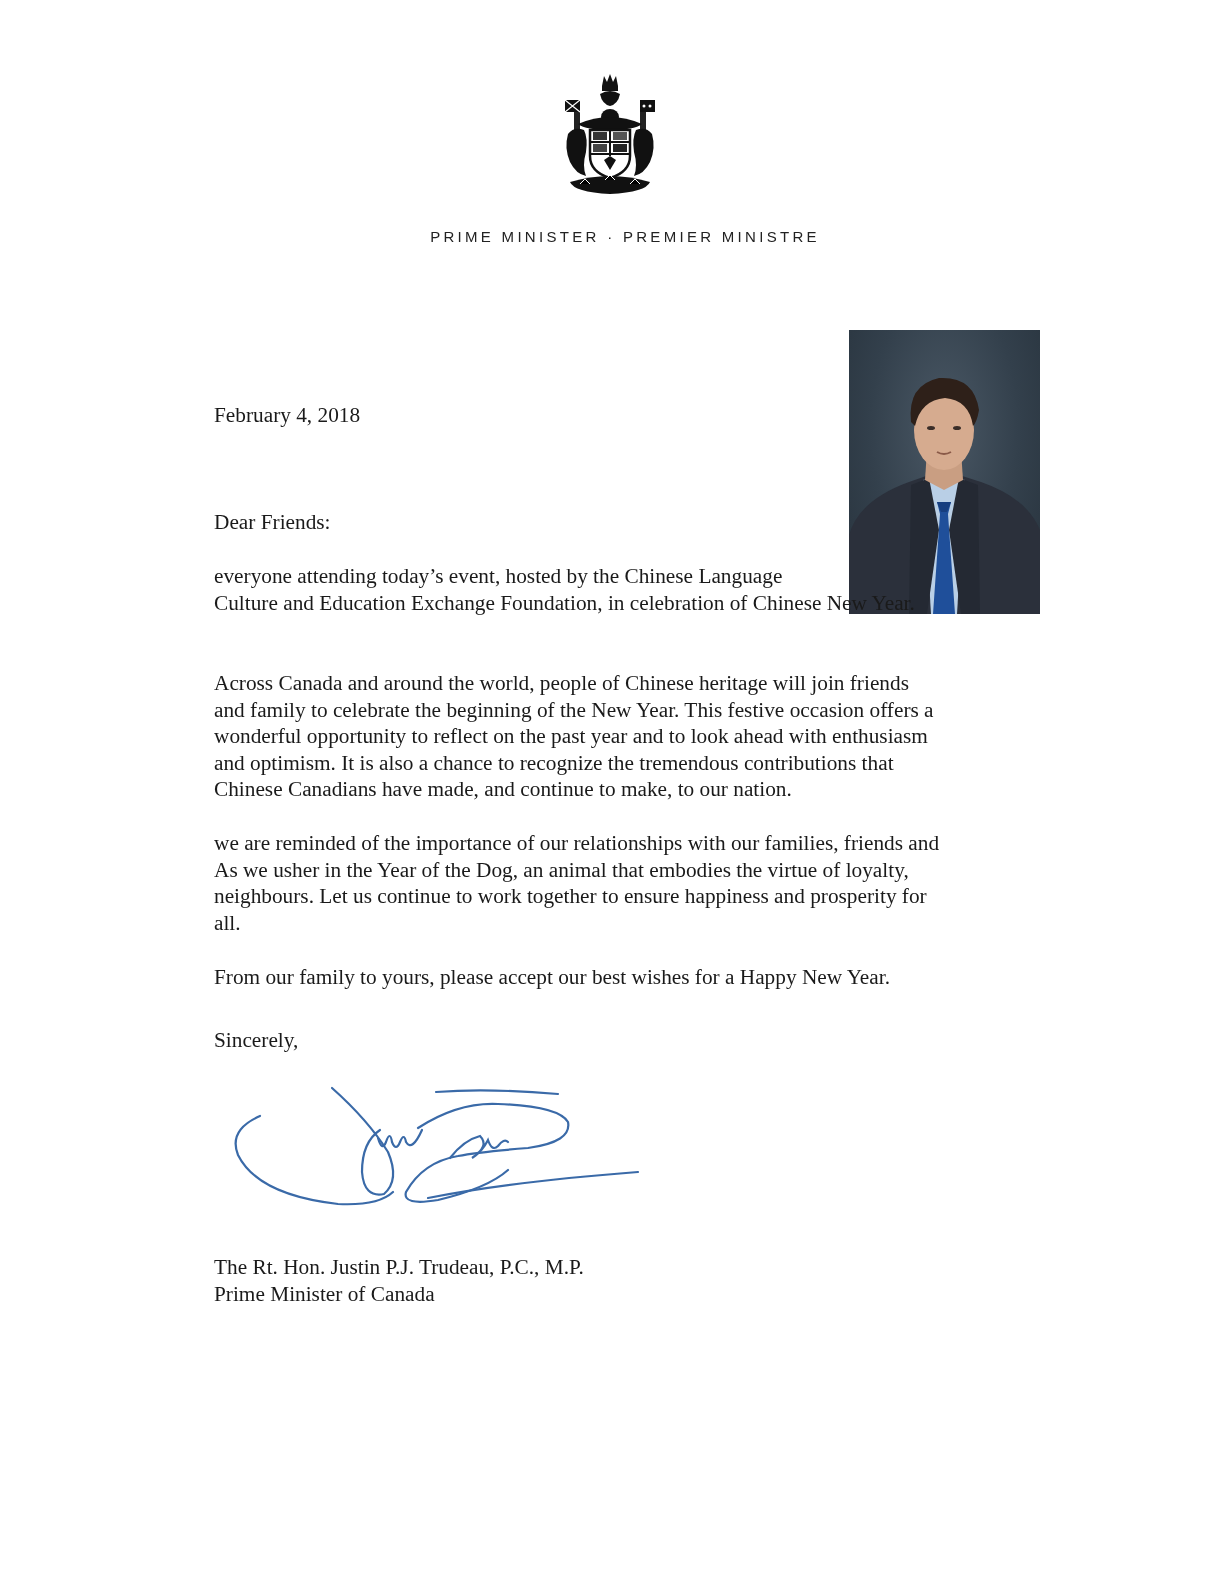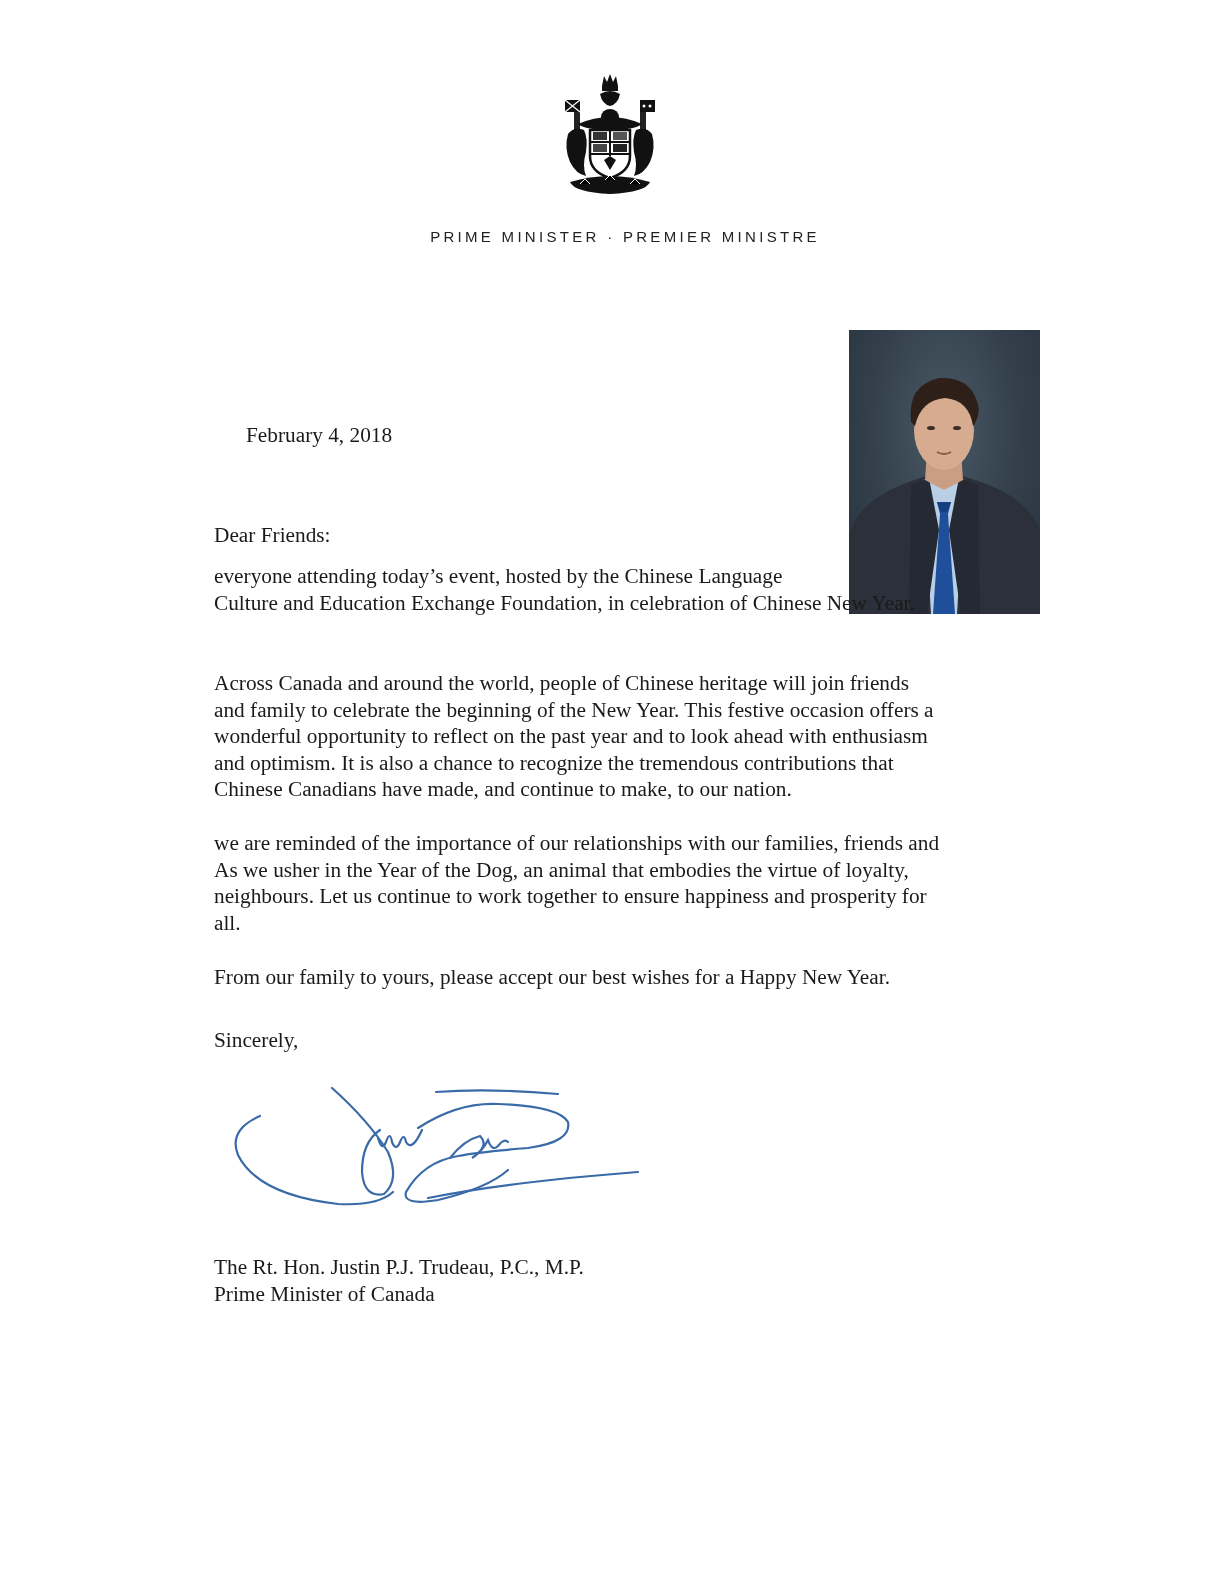--- a/index.html
+++ b/index.html
@@ -69,22 +69,22 @@
     <ellipse cx="95" cy="100" rx="30" ry="40" fill="#d6ab8f"></ellipse>
 
     <path d="M62 92 Q58 55 90 48 Q125 46 130 80 Q128 92 124 96 Q120 70 96 68 Q72 70 66 96 Z" fill="#2e2019"></path>
 
     <ellipse cx="82" cy="98" rx="4" ry="2" fill="#3a2d28"></ellipse>
     <ellipse cx="108" cy="98" rx="4" ry="2" fill="#3a2d28"></ellipse>
     <path d="M88 122 Q95 126 102 122" stroke="#8a5a48" stroke-width="2" fill="none"></path>
   </svg>
 </div>
 
-<div class="text" style="top:422px;margin-left:32px;">February 4, 2018</div>
-<div class="text" style="top:509px;margin-top:13px;">Dear Friends:</div>
+<div class="text" style="top:402px;">February 4, 2018</div>
+<div class="text" style="top:509px;">Dear Friends:</div>
 
 <div class="text" style="top:563px;">
   <div>everyone attending today’s event, hosted by the Chinese Language</div>
   <div>Culture and Education Exchange Foundation, in celebration of Chinese New Year.</div>
 </div>
 
 <div class="text" style="top:670px;">
   <div>Across Canada and around the world, people of Chinese heritage will join friends</div>
   <div>and family to celebrate the beginning of the New Year. This festive occasion offers a</div>
   <div>wonderful opportunity to reflect on the past year and to look ahead with enthusiasm</div>

